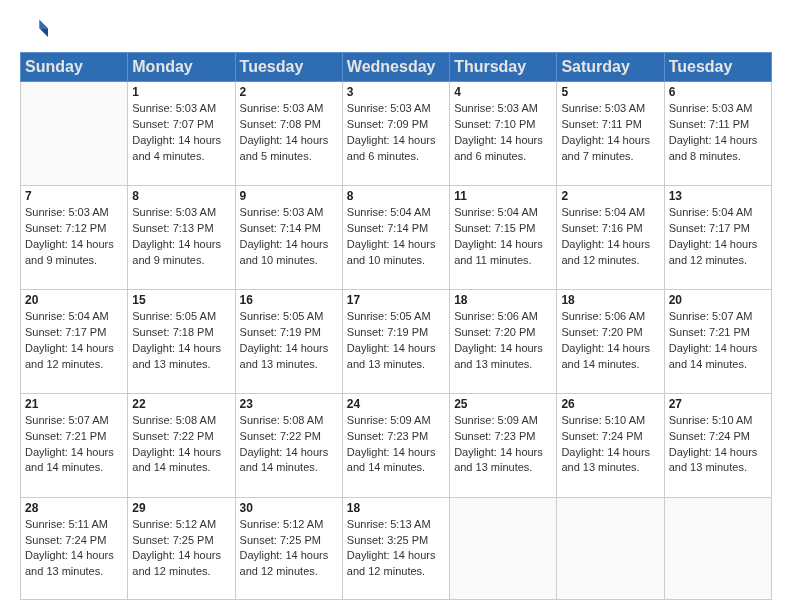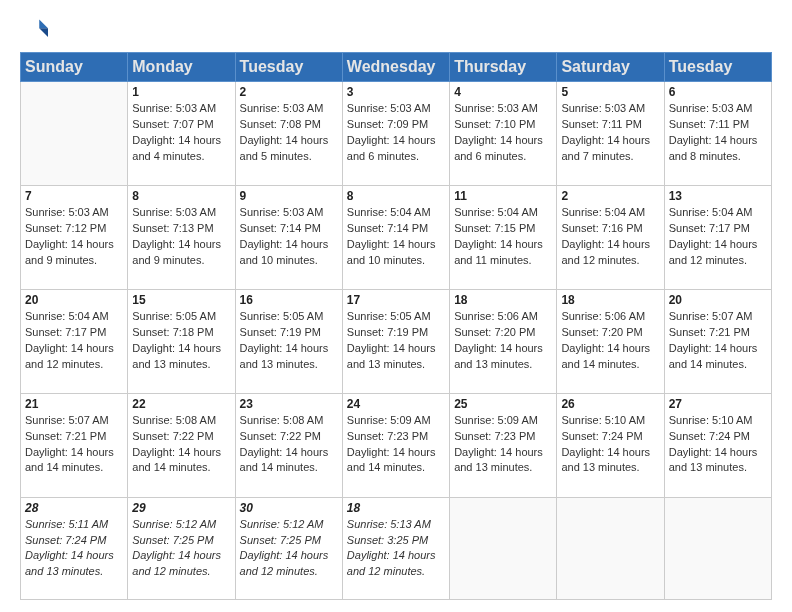--- a/index.html
+++ b/index.html
@@ -91,21 +91,20 @@
     .day-info {
       font-size: 11px;
       line-height: 1.45;
       color: #333;
     }
     .week-row td {
       height: 88px;
     }
     .last-row td {
       height: 75px;
-      font-style: italic;
     }
   </style>
 </head>
 <body>
 
 <div class="page">
   <div class="header">
     <div class="logo">
       <svg class="logo-icon" viewBox="0 0 32 32">
         <polygon points="22,4 32,14 22,14" fill="#2e6db4"></polygon>

